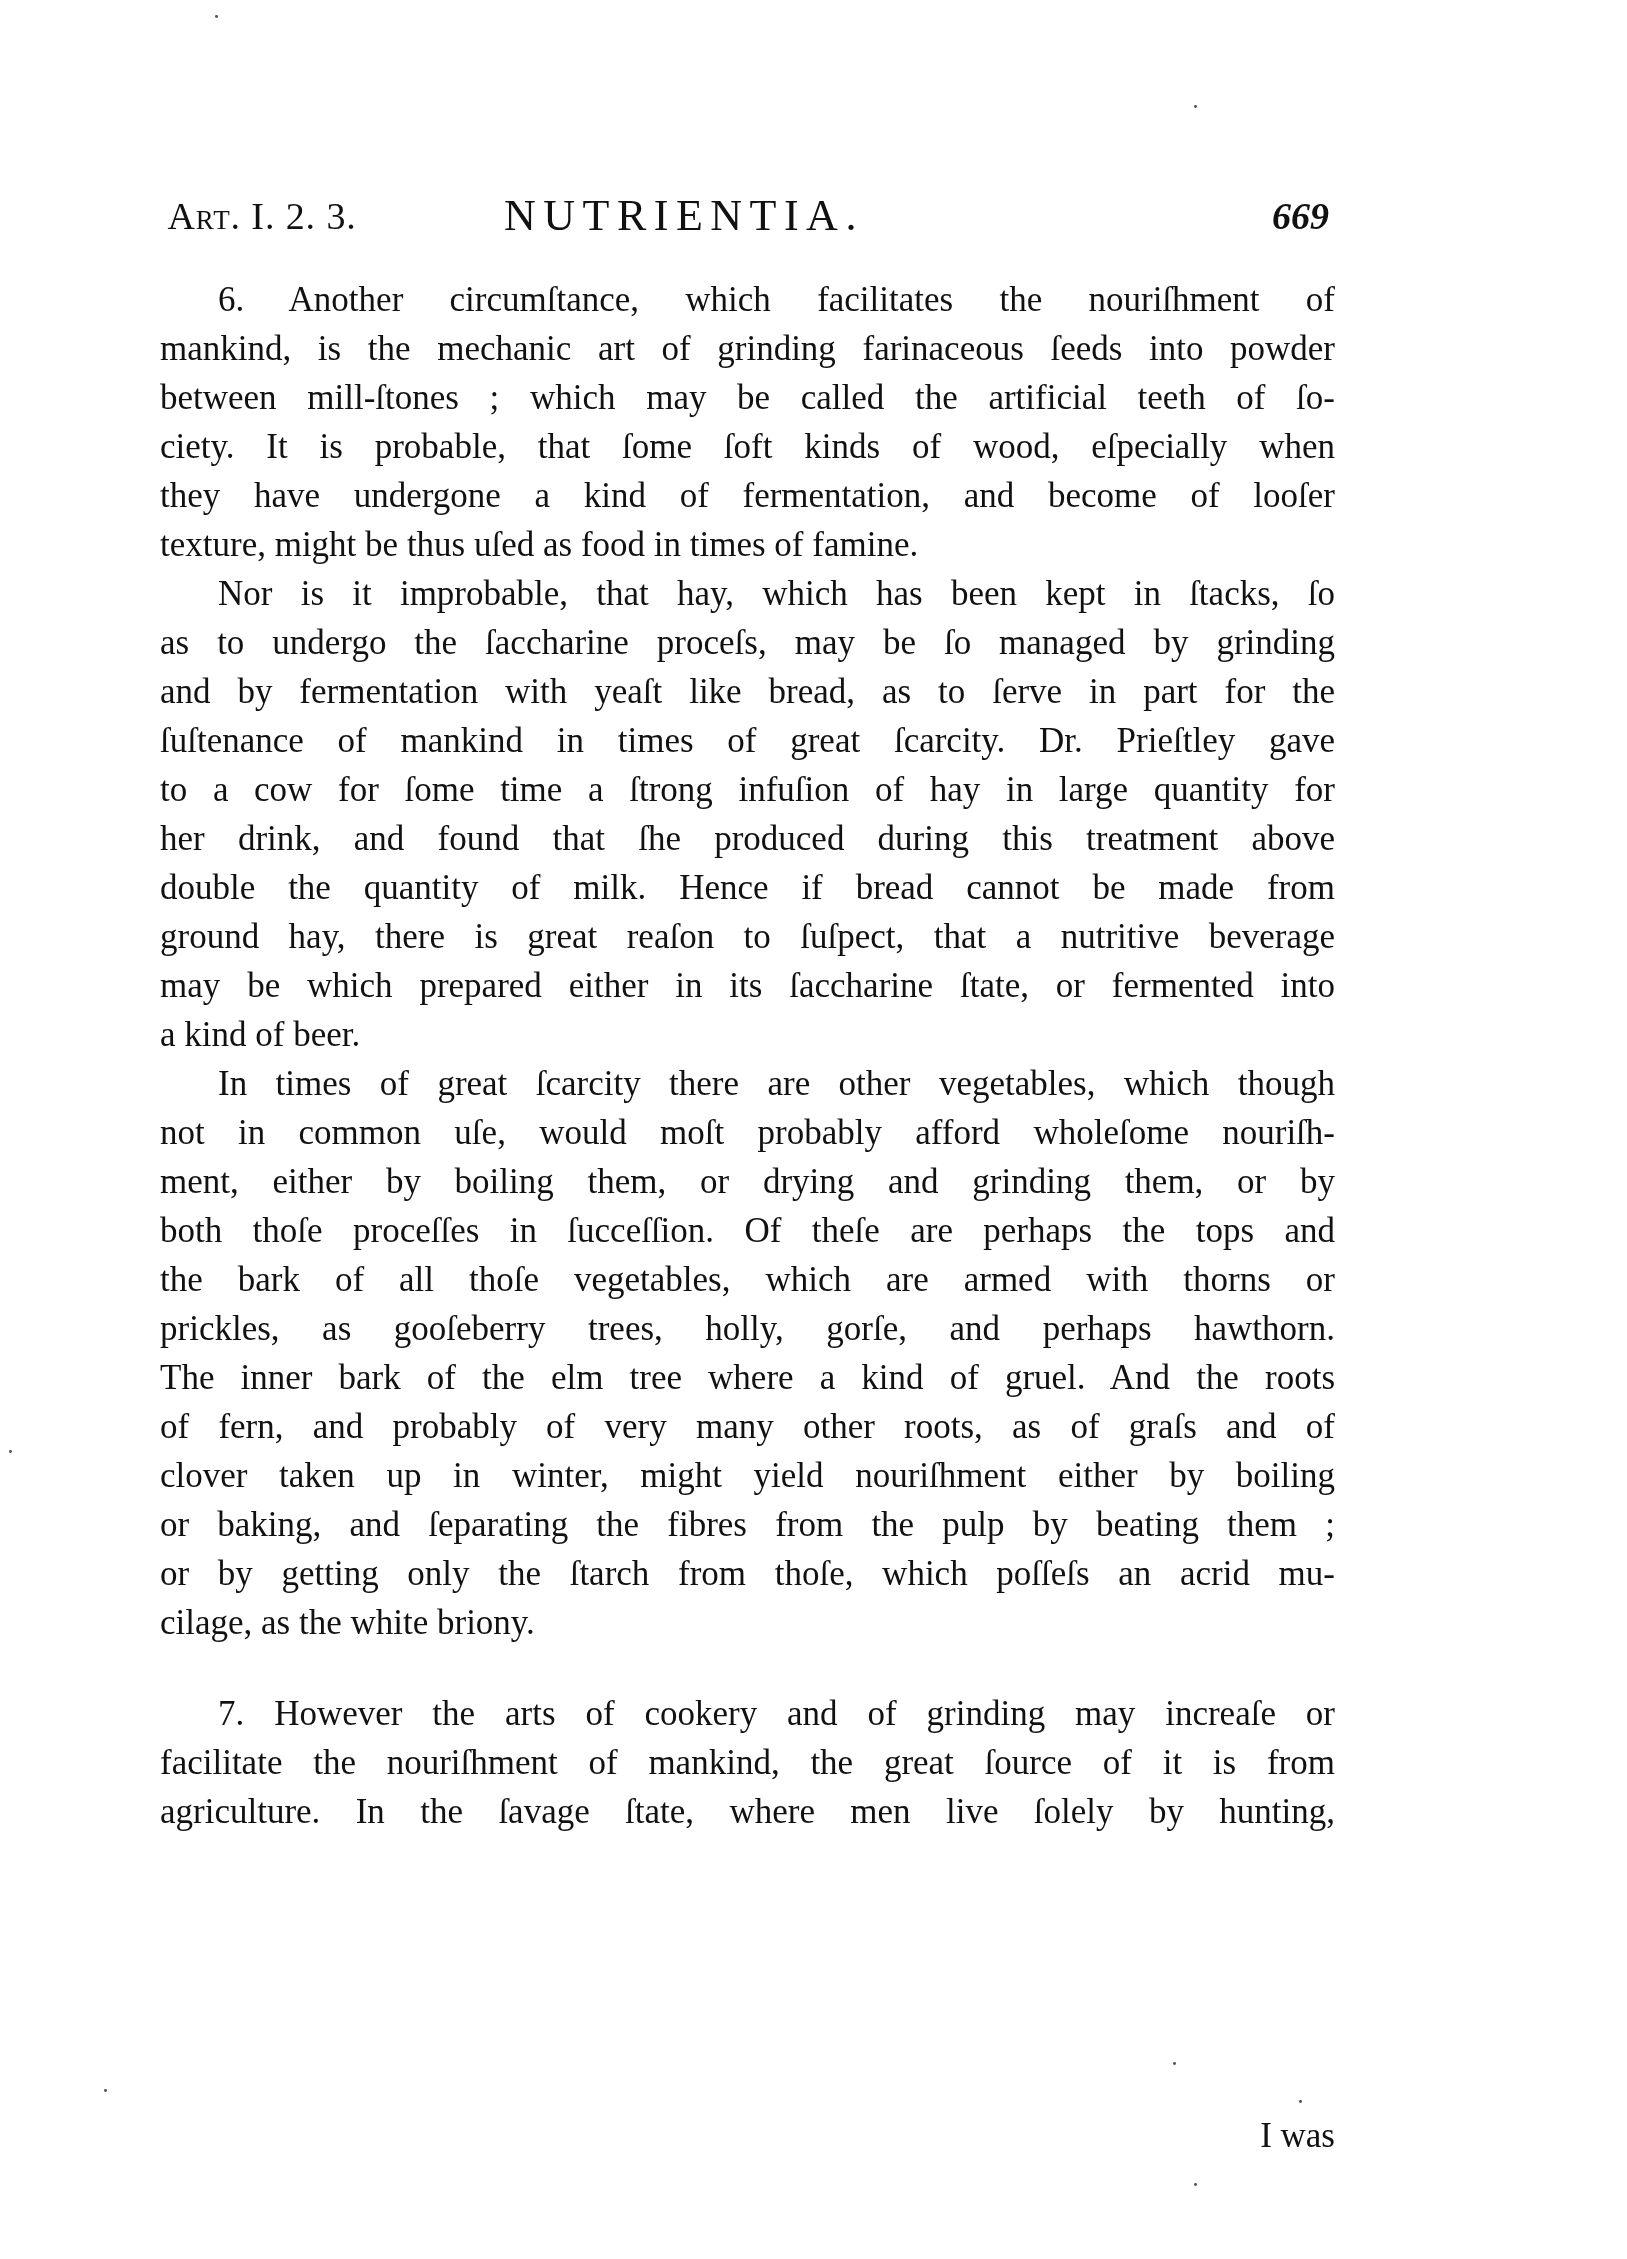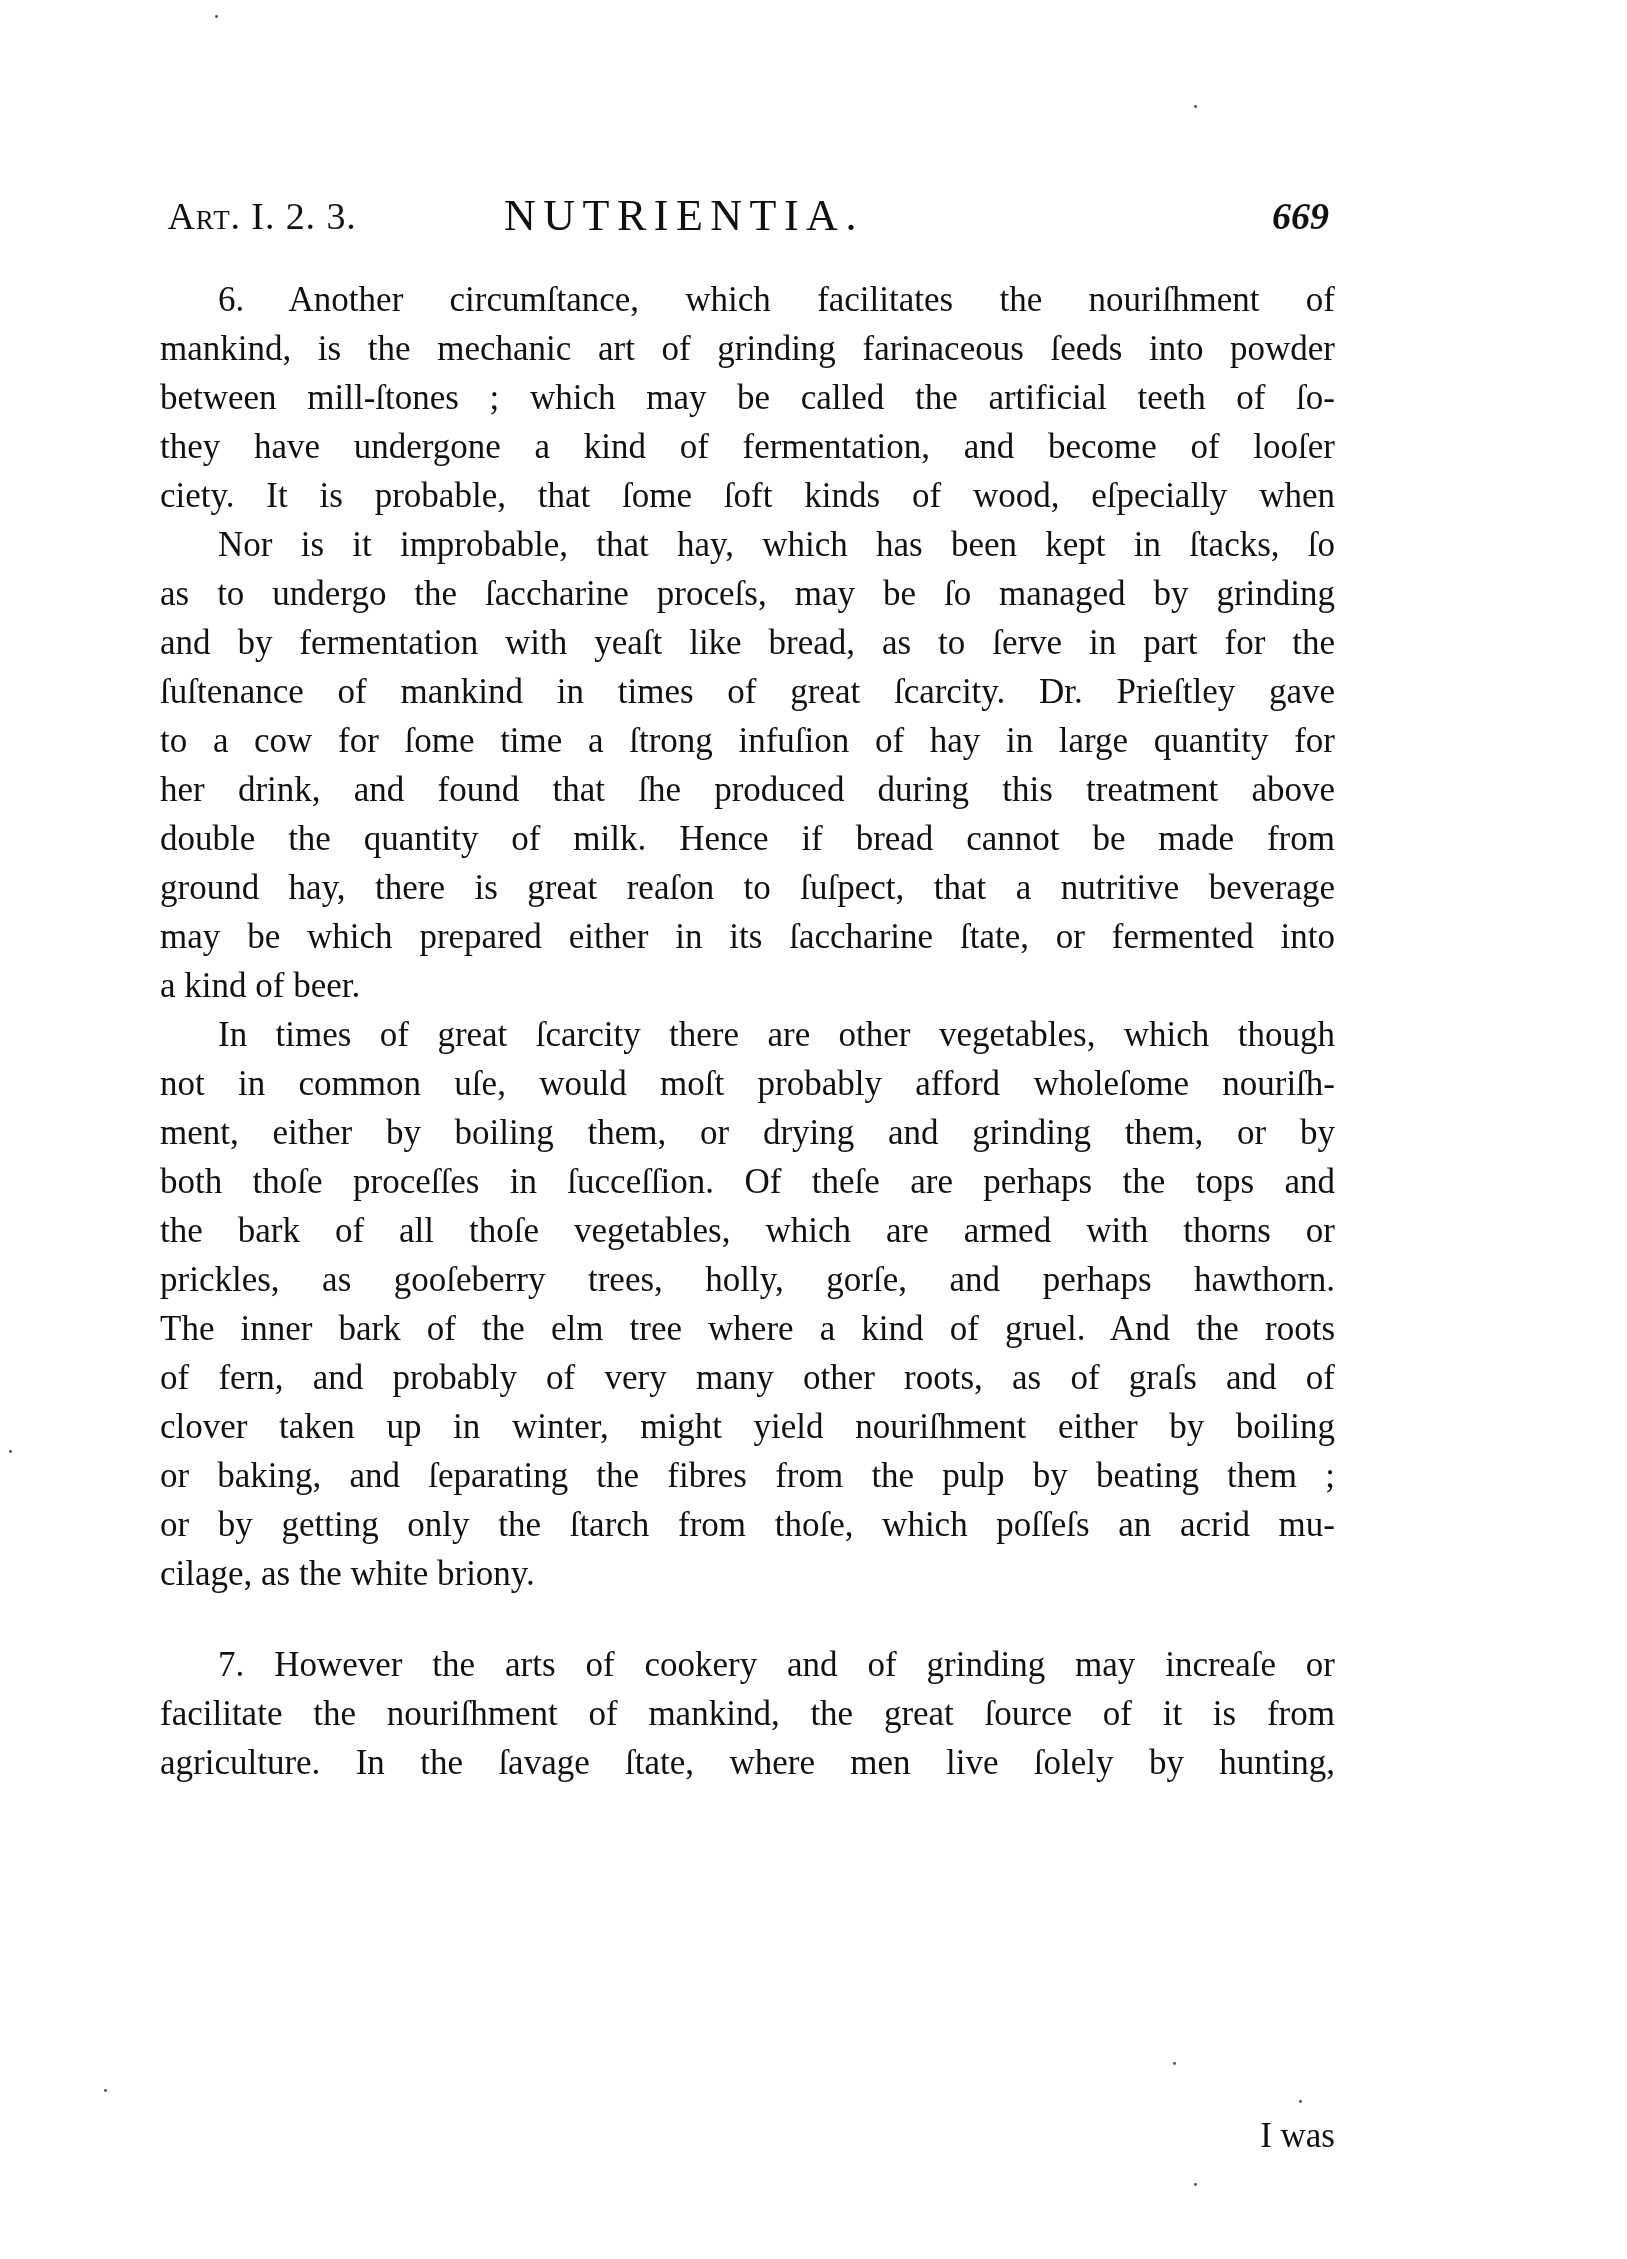--- a/index.html
+++ b/index.html
@@ -97,22 +97,23 @@
     <span class="rh-center">NUTRIENTIA.</span>
     <span class="rh-right">669</span>
   </div>
 
   <div class="body-text">
 
     <div>
       <span class="line indent">6. Another circumſtance, which facilitates the nouriſhment of</span>
       <span class="line">mankind, is the mechanic art of grinding farinaceous ſeeds into powder</span>
       <span class="line">between mill-ſtones ; which may be called the artificial teeth of ſo-</span>
+      <span class="line">ciety. It is probable, that ſome ſoft kinds of wood, eſpecially when</span>
       <span class="line">they have undergone a kind of fermentation, and become of looſer</span>
-      <span class="line">ciety. It is probable, that ſome ſoft kinds of wood, eſpecially when</span>
+      <span class="line last">texture, might be thus uſed as food in times of famine.</span>
     </div>
 
     <div>
       <span class="line indent">Nor is it improbable, that hay, which has been kept in ſtacks, ſo</span>
       <span class="line">as to undergo the ſaccharine proceſs, may be ſo managed by grinding</span>
       <span class="line">and by fermentation with yeaſt like bread, as to ſerve in part for the</span>
       <span class="line">ſuſtenance of mankind in times of great ſcarcity. Dr. Prieſtley gave</span>
       <span class="line">to a cow for ſome time a ſtrong infuſion of hay in large quantity for</span>
       <span class="line">her drink, and found that ſhe produced during this treatment above</span>
       <span class="line">double the quantity of milk. Hence if bread cannot be made from</span>

